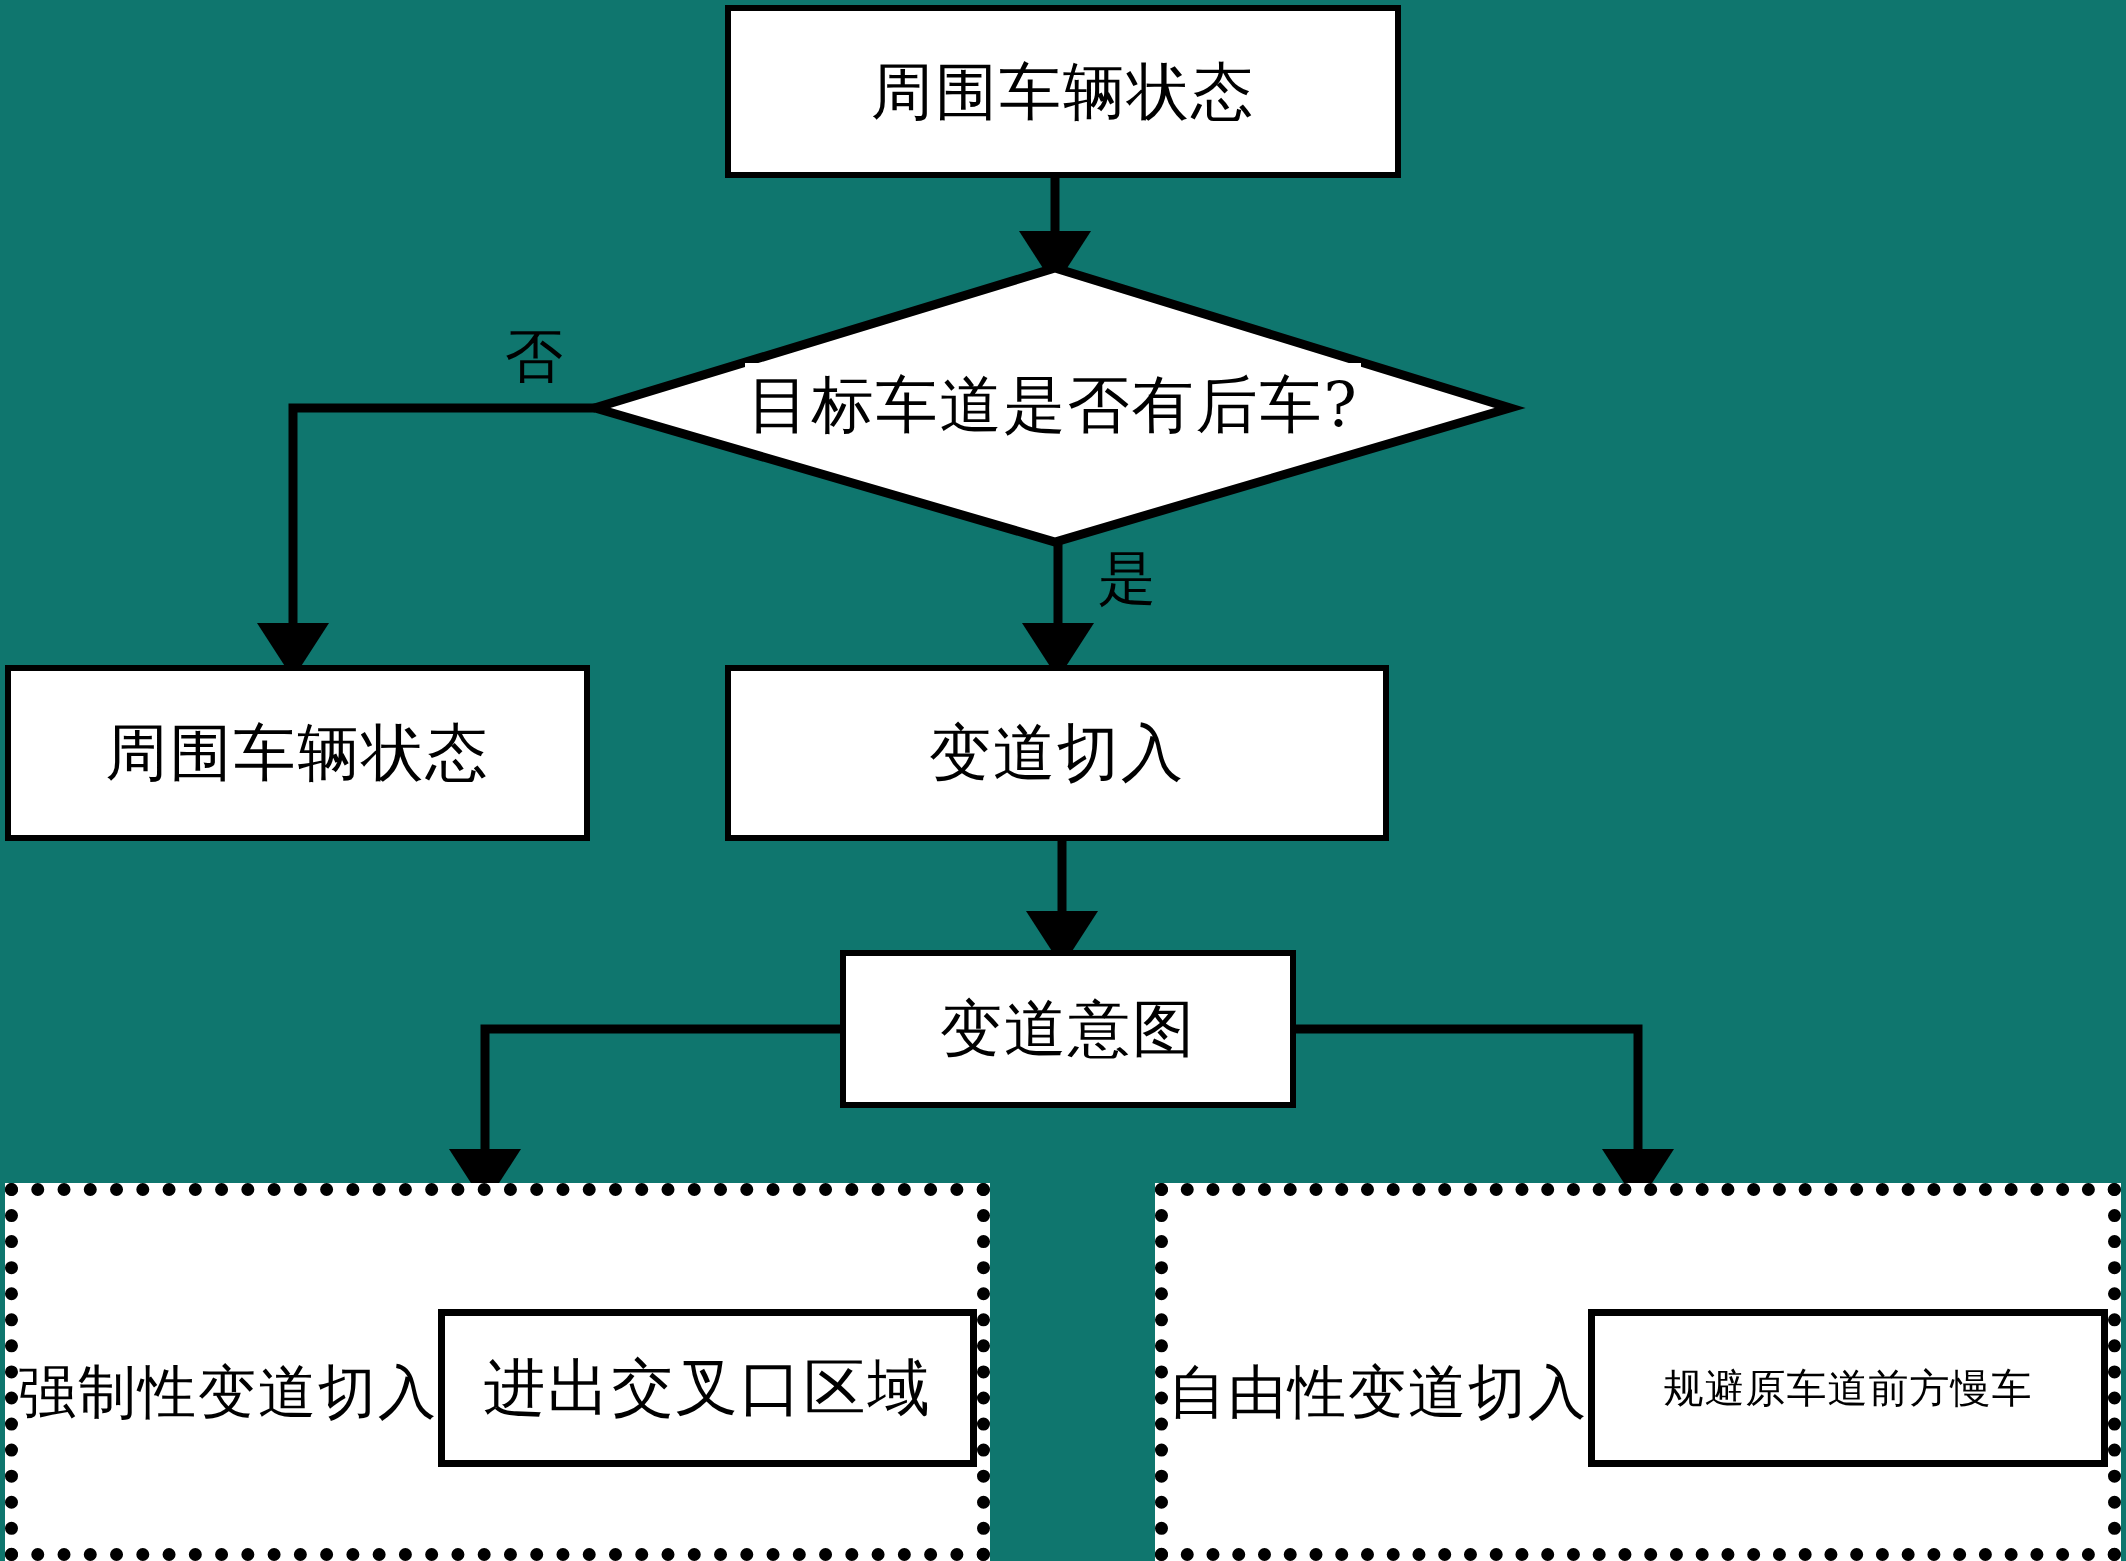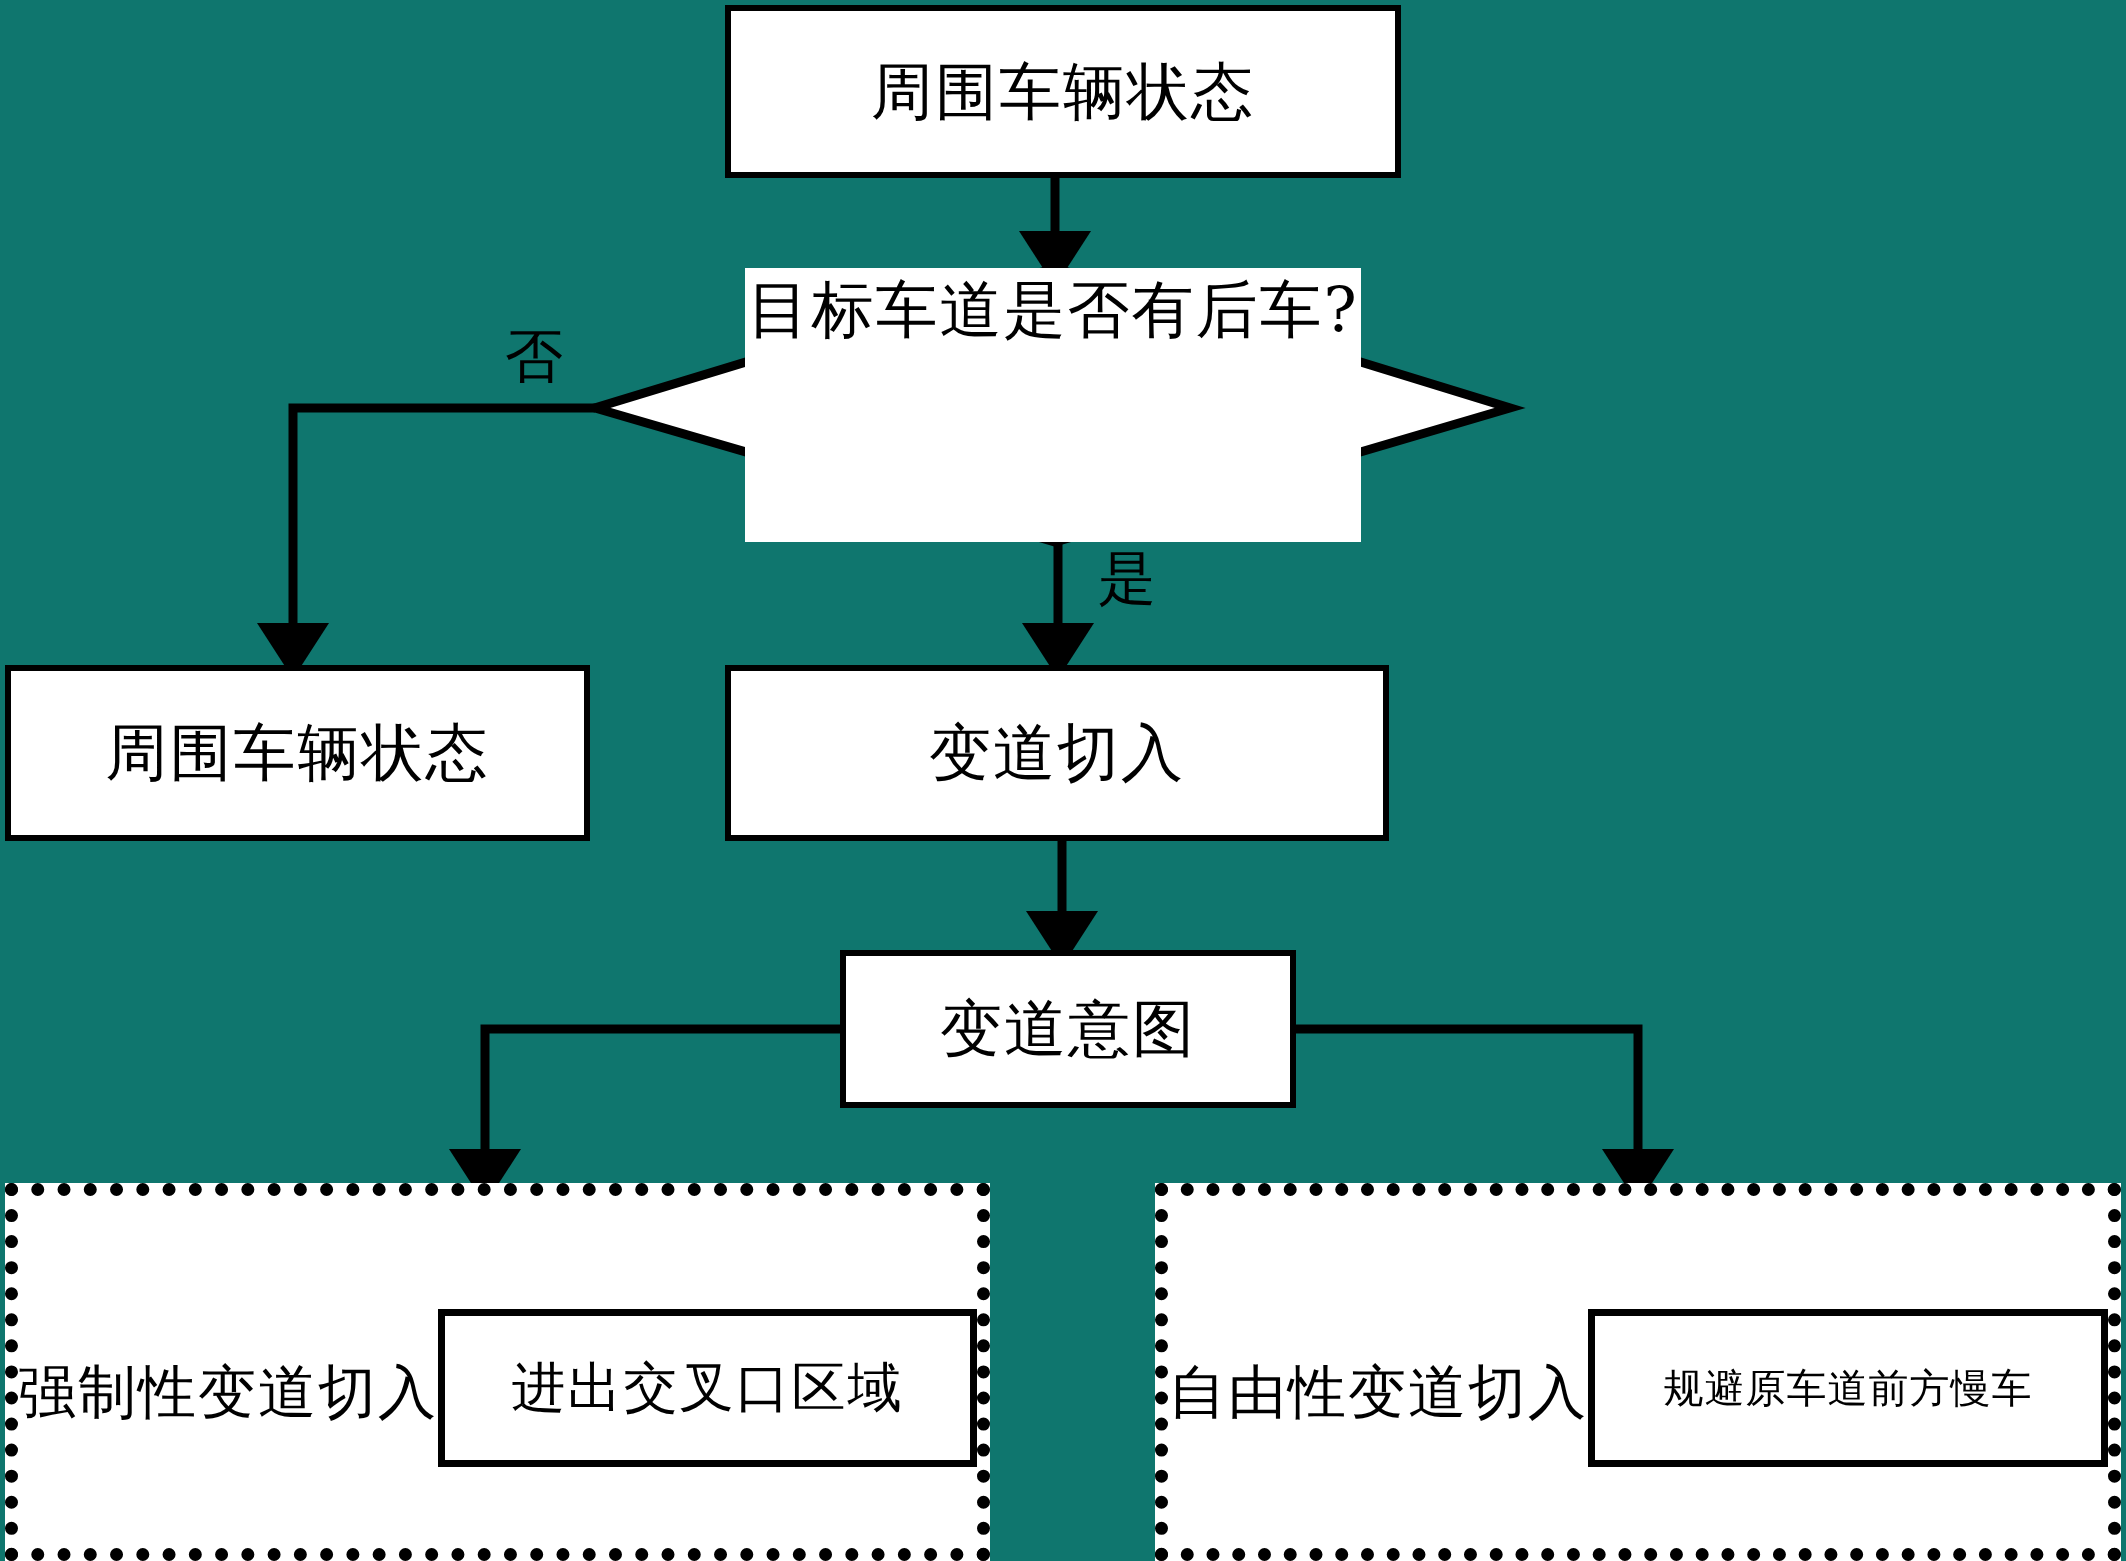--- a/index.html
+++ b/index.html
@@ -56,31 +56,32 @@
   }
   .label {
     position: absolute;
     color: #000000;
     background: transparent;
     white-space: nowrap;
   }
   .diamond-wrap {
     position: absolute;
     display: flex;
+    align-items: center;
     justify-content: center;
   }
   .diamond-text {
     position: relative;
     z-index: 2;
     color: #000000;
     white-space: nowrap;
     background: #ffffff;
     padding: 0 2px;
   }
-  .t54 { font-size: 54px; letter-spacing: 2px; }
+  .t54 { font-size: 62px; letter-spacing: 2px; }
   .t58 { font-size: 58px; letter-spacing: 2px; }
   .t62 { font-size: 62px; letter-spacing: 2px; }
   .t48 { font-size: 40px; letter-spacing: 1px; }
 </style>
 </head>
 <body>
 
 <div id="stage">
 
   <svg id="edges" viewBox="0 0 2126 1561">

